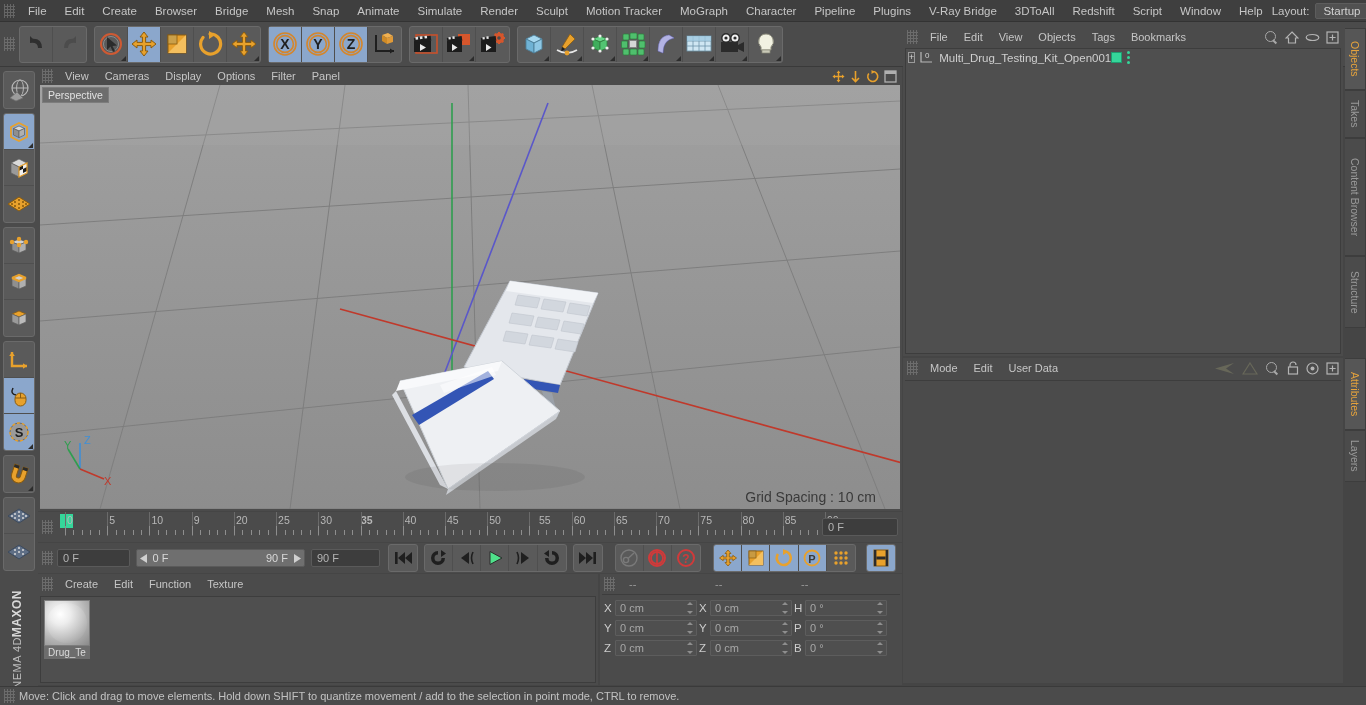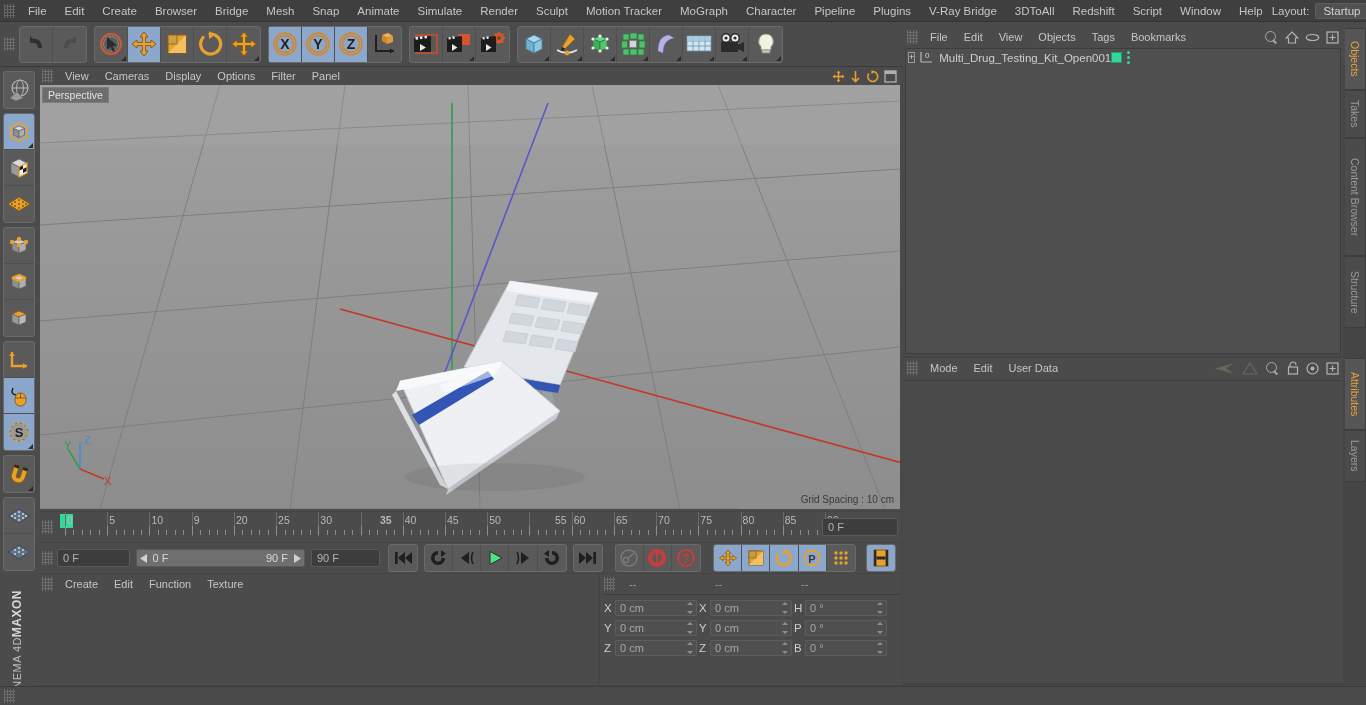--- a/index.html
+++ b/index.html
@@ -67,21 +67,21 @@
 
   
   #vpwrap { position:absolute; left:38px; top:67px; width:864px; height:444px; background:#4b4b4b; }
   #vpmenu { height:18px; display:flex; align-items:center; background:#4b4b4b; }
   #vpmenu .menu-item { line-height:18px; font-size:11px; padding:0 8px; }
   #vpmenu .vpicons { margin-left:auto; display:flex; align-items:center; padding-right:5px; gap:5px; }
   #viewport { position:absolute; left:2px; top:18px; width:860px; height:424px;
     background:linear-gradient(180deg,#9d9d9d 0%,#949494 45%,#8e8e8e 100%); overflow:hidden; }
   #persplabel { position:absolute; left:2px; top:2px; background:#6d6d6d; color:#e2e2e2;
     font-size:10.5px; padding:1px 5px; border:1px solid #7d7d7d; }
-  #gridspacing { position:absolute; right:6px; bottom:4px; color:#3a3a3a; font-size:10px; }
+  #gridspacing { position:absolute; right:24px; bottom:4px; color:#3a3a3a; font-size:14px; }
 
   
   #objpanel { position:absolute; left:903px; top:28px; width:440px; height:328px; background:#4b4b4b; }
   #objmenu { height:18px; display:flex; align-items:center; }
   #objmenu .menu-item { line-height:18px; font-size:11px; padding:0 8px; }
   #objmenu .oicons { margin-left:auto; display:flex; align-items:center; gap:6px; padding-right:4px; }
   #objlist { position:absolute; left:2px; top:20px; width:436px; height:306px;
     background:#4f4f4f; border:1px solid #3d3d3d; }
   .objrow { display:flex; align-items:center; height:17px; padding-left:2px; }
   .objrow .expander { width:12px; height:11px; border:1px solid #9a9a9a; color:#d5d5d5;
@@ -827,29 +827,29 @@
         <div class="rmark" style="left: 94.4444px;">10</div>
         <div class="rline" style="left: 92.4444px;"></div>
         <div class="rmark" style="left: 136.667px;">9</div>
         <div class="rline" style="left: 134.667px;"></div>
         <div class="rmark" style="left: 178.889px;">20</div>
         <div class="rline" style="left: 176.889px;"></div>
         <div class="rmark" style="left: 221.111px;">25</div>
         <div class="rline" style="left: 219.111px;"></div>
         <div class="rmark" style="left: 263.333px;">30</div>
         <div class="rline" style="left: 261.333px;"></div>
-        <div class="rmark" style="left: 323px; font-weight: bold;">35</div>
+        <div class="rmark" style="left: 304px; font-weight: bold;">35</div>
         <div class="rline" style="left: 303.556px;"></div>
         <div class="rmark" style="left: 347.778px;">40</div>
         <div class="rline" style="left: 345.778px;"></div>
         <div class="rmark" style="left: 390px;">45</div>
         <div class="rline" style="left: 388px;"></div>
         <div class="rmark" style="left: 432.222px;">50</div>
         <div class="rline" style="left: 430.222px;"></div>
-        <div class="rmark" style="left: 498px;">55</div>
+        <div class="rmark" style="left: 482px;">55</div>
         <div class="rline" style="left: 472.444px;"></div>
         <div class="rmark" style="left: 516.667px;">60</div>
         <div class="rline" style="left: 514.667px;"></div>
         <div class="rmark" style="left: 558.889px;">65</div>
         <div class="rline" style="left: 556.889px;"></div>
         <div class="rmark" style="left: 601.111px;">70</div>
         <div class="rline" style="left: 599.111px;"></div>
         <div class="rmark" style="left: 643.333px;">75</div>
         <div class="rline" style="left: 641.333px;"></div>
         <div class="rmark" style="left: 685.556px;">80</div>
@@ -1099,20 +1099,26 @@
   <div id="matpanel">
     <div id="matmenu">
       <div class="grip"></div>
       <div id="matmenuitems" class="row">
           <div class="menu-item">Create</div>
           <div class="menu-item">Edit</div>
           <div class="menu-item">Function</div>
           <div class="menu-item">Texture</div>
         </div>
     </div>
+    <div id="matbody">
+      <div class="matcell">
+        <div class="matsphere"></div>
+        <div class="matname">Drug_Te</div>
+      </div>
+    </div>
   </div>
 
   <div id="coordpanel">
     <div id="coordhdr">
       <div class="grip"></div>
       <span class="dsh">--</span>
       <span class="dsh">--</span>
       <span class="dsh">--</span>
     </div>
     <div id="coordbody">
@@ -1140,15 +1146,16 @@
             <span class="cfield"><span>0 cm</span><span class="spin"></span></span>
             <span class="clabel">B</span>
             <span class="cfield"><span>0 °</span><span class="spin"></span></span>
           </div>
         </div>
     </div>
   </div>
 
   <div id="statusbar">
     <div class="grip"></div>
+    <span class="txt">Move: Click and drag to move elements. Hold down SHIFT to quantize movement / add to the selection in point mode, CTRL to remove.</span>
   </div>
 
 </div>
 
 </body></html>

